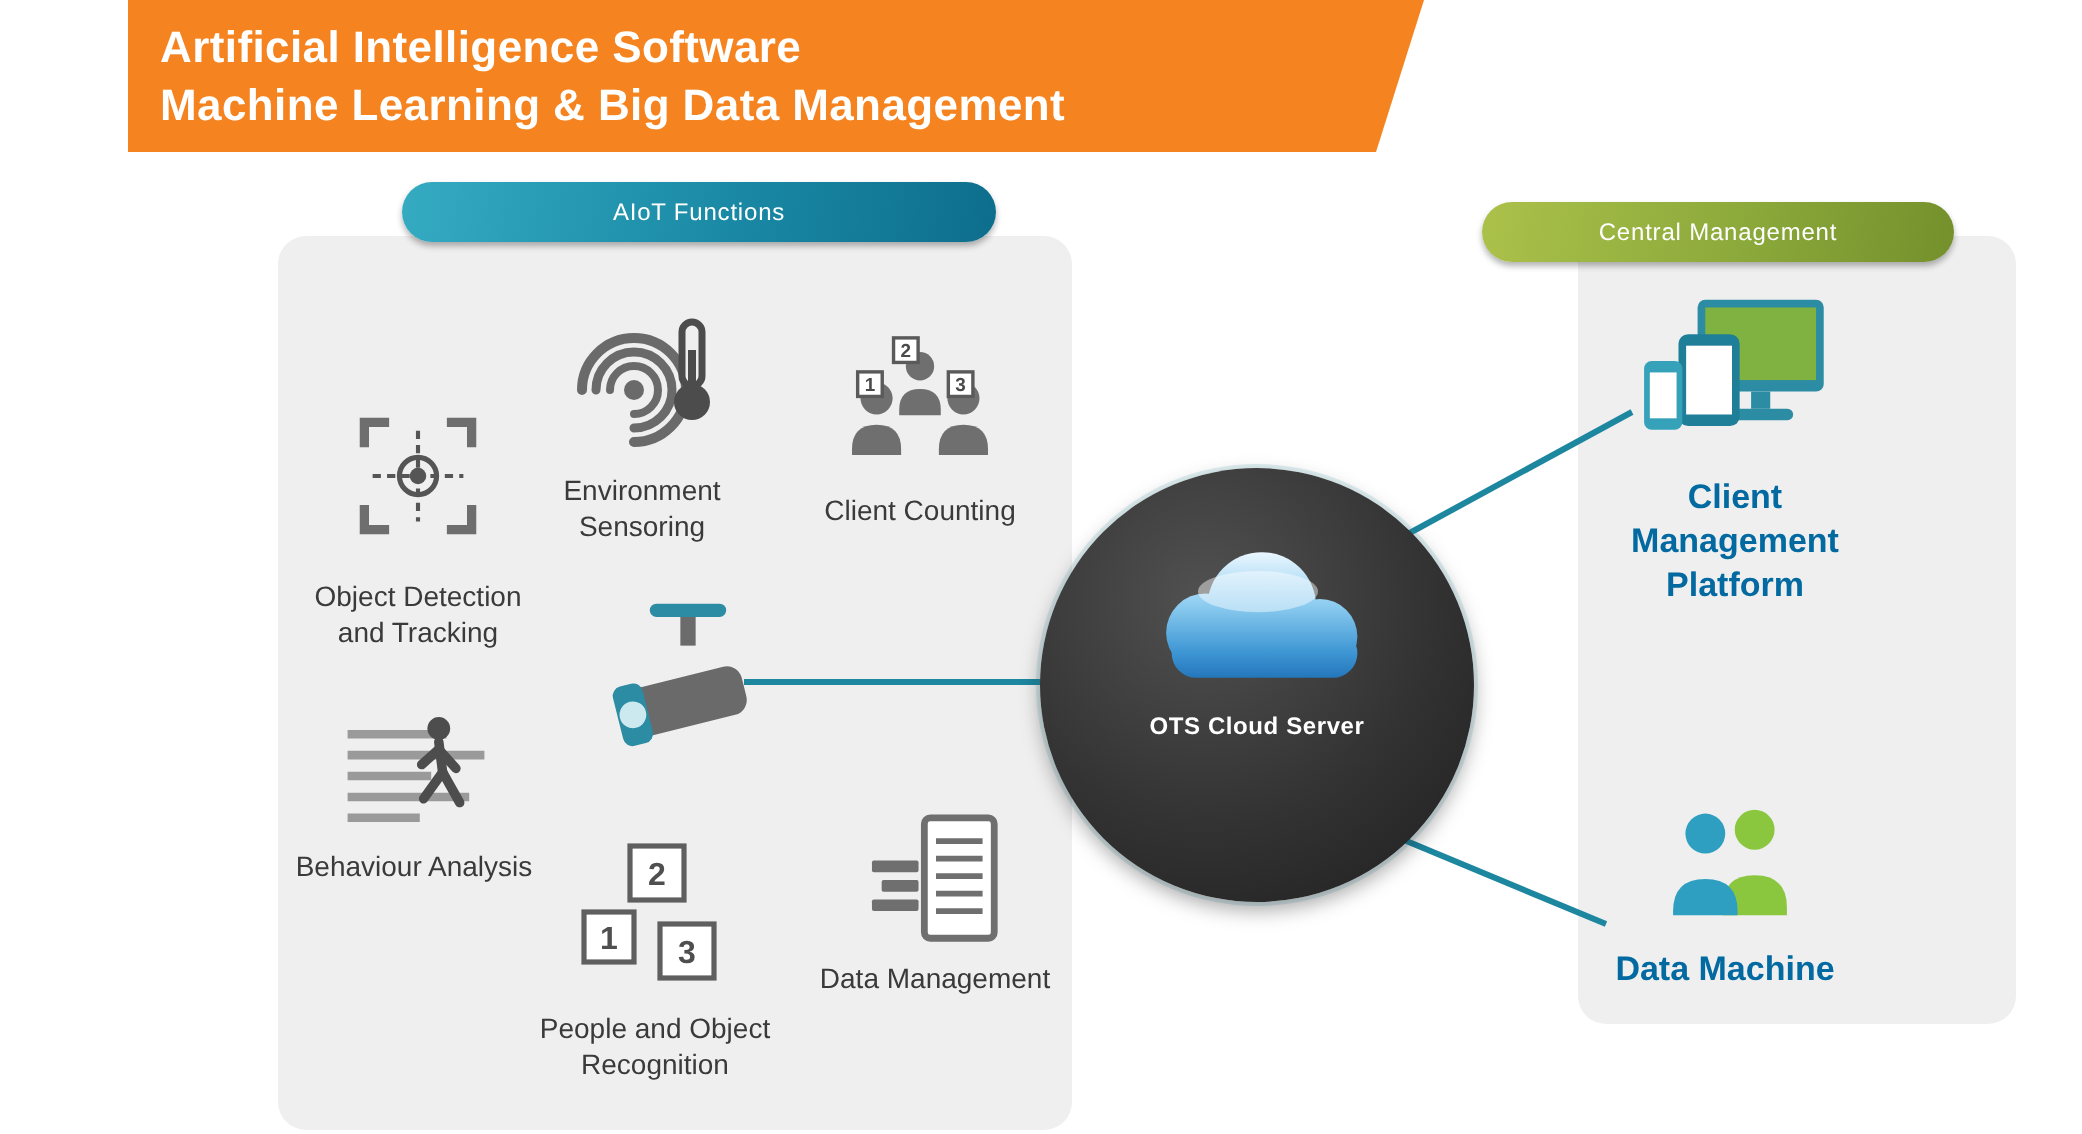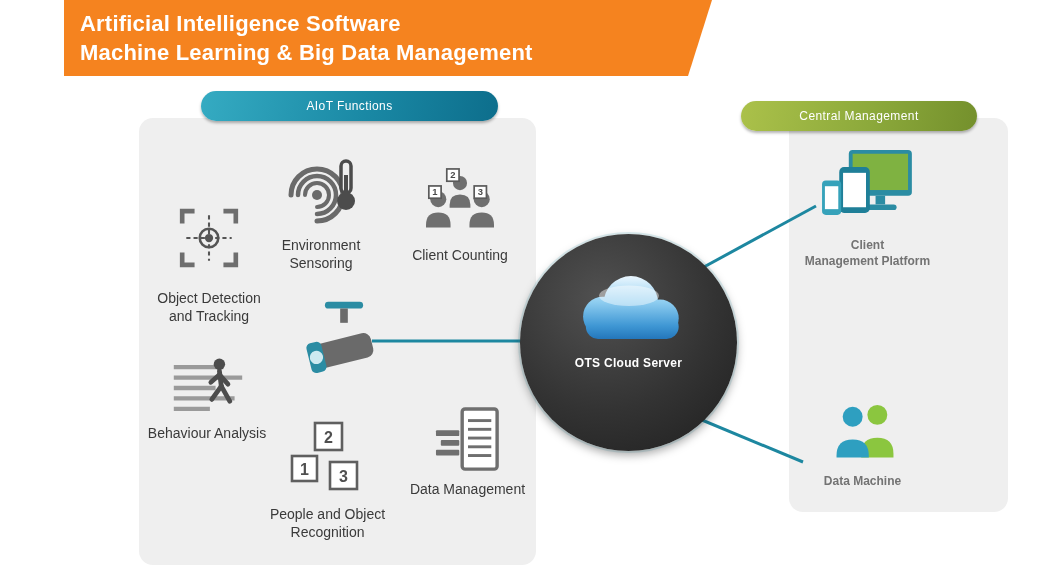--- a/index.html
+++ b/index.html
@@ -45,21 +45,21 @@
     display:flex; flex-direction:column; align-items:center; padding-top:28px;
   }
   #hub-label { margin-top:4px; color:#ffffff; font-weight:bold; font-size:12px; letter-spacing:0.3px; }
 
   
   .icon { position:absolute; z-index:4; }
   .lbl {
     position:absolute; z-index:4; white-space:pre-line; text-align:center;
     font-size:14px; color:#3a3a3a; line-height:1.3;
   }
-  .lbl.bold { font-weight:bold; font-size:12px; color:#737373; }
+  .lbl.bold { font-weight:bold; font-size:17px; color:#0369a1; }
 
   svg text { font-family:"Liberation Sans", sans-serif; }
 </style>
 </head>
 <body>
 
 <div id="stage">
 
   <div id="banner">
     <div class="bl">Artificial Intelligence Software</div>

